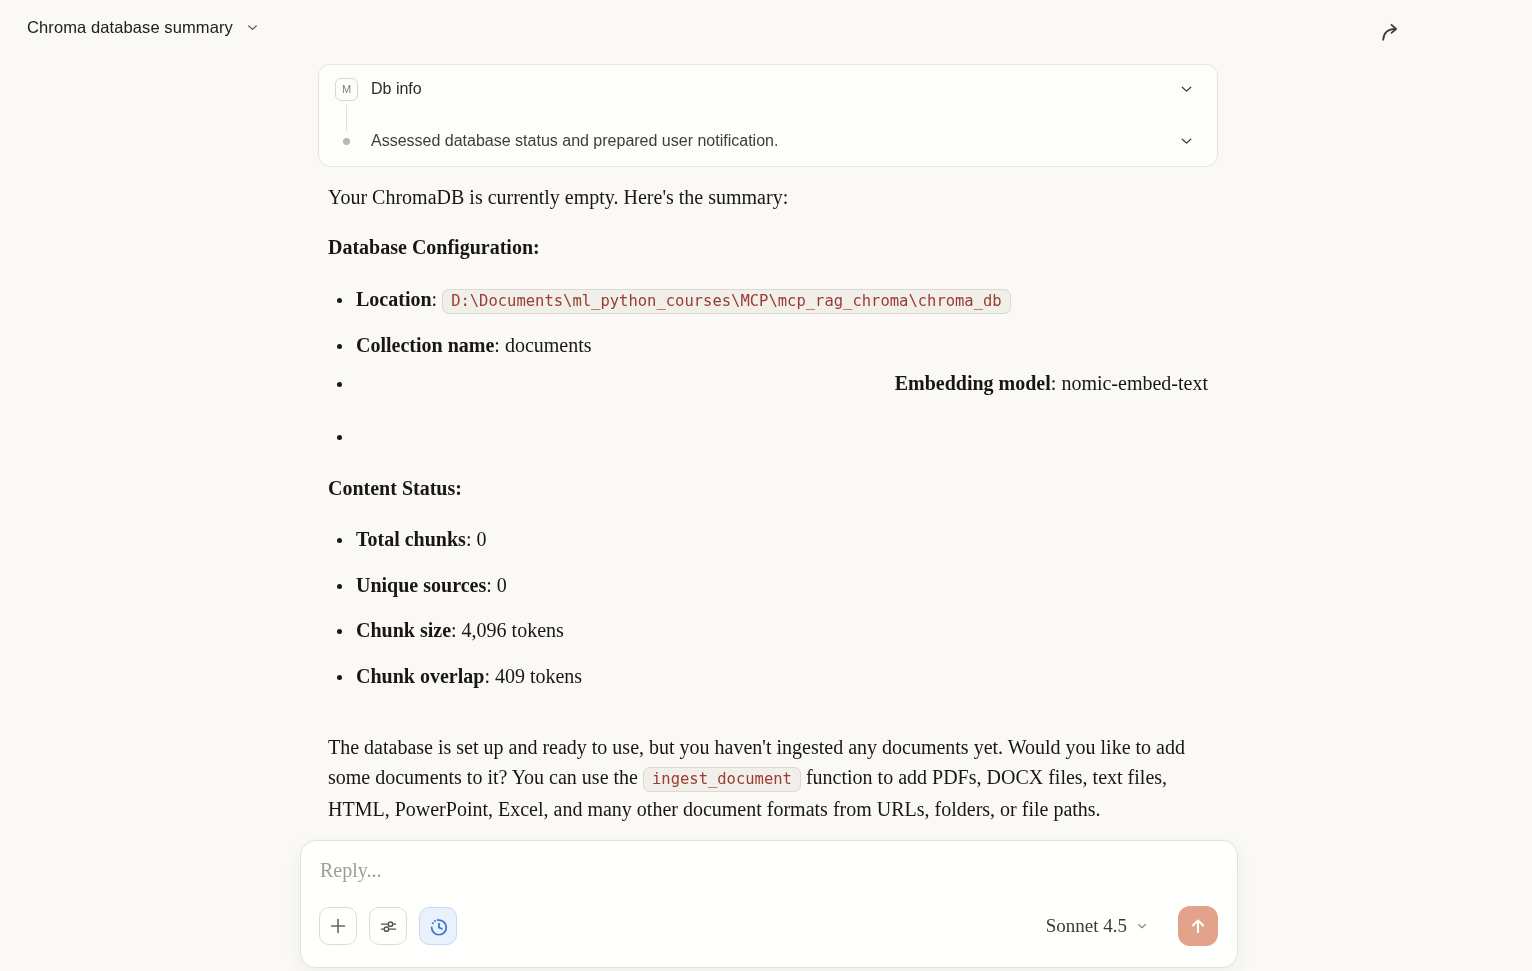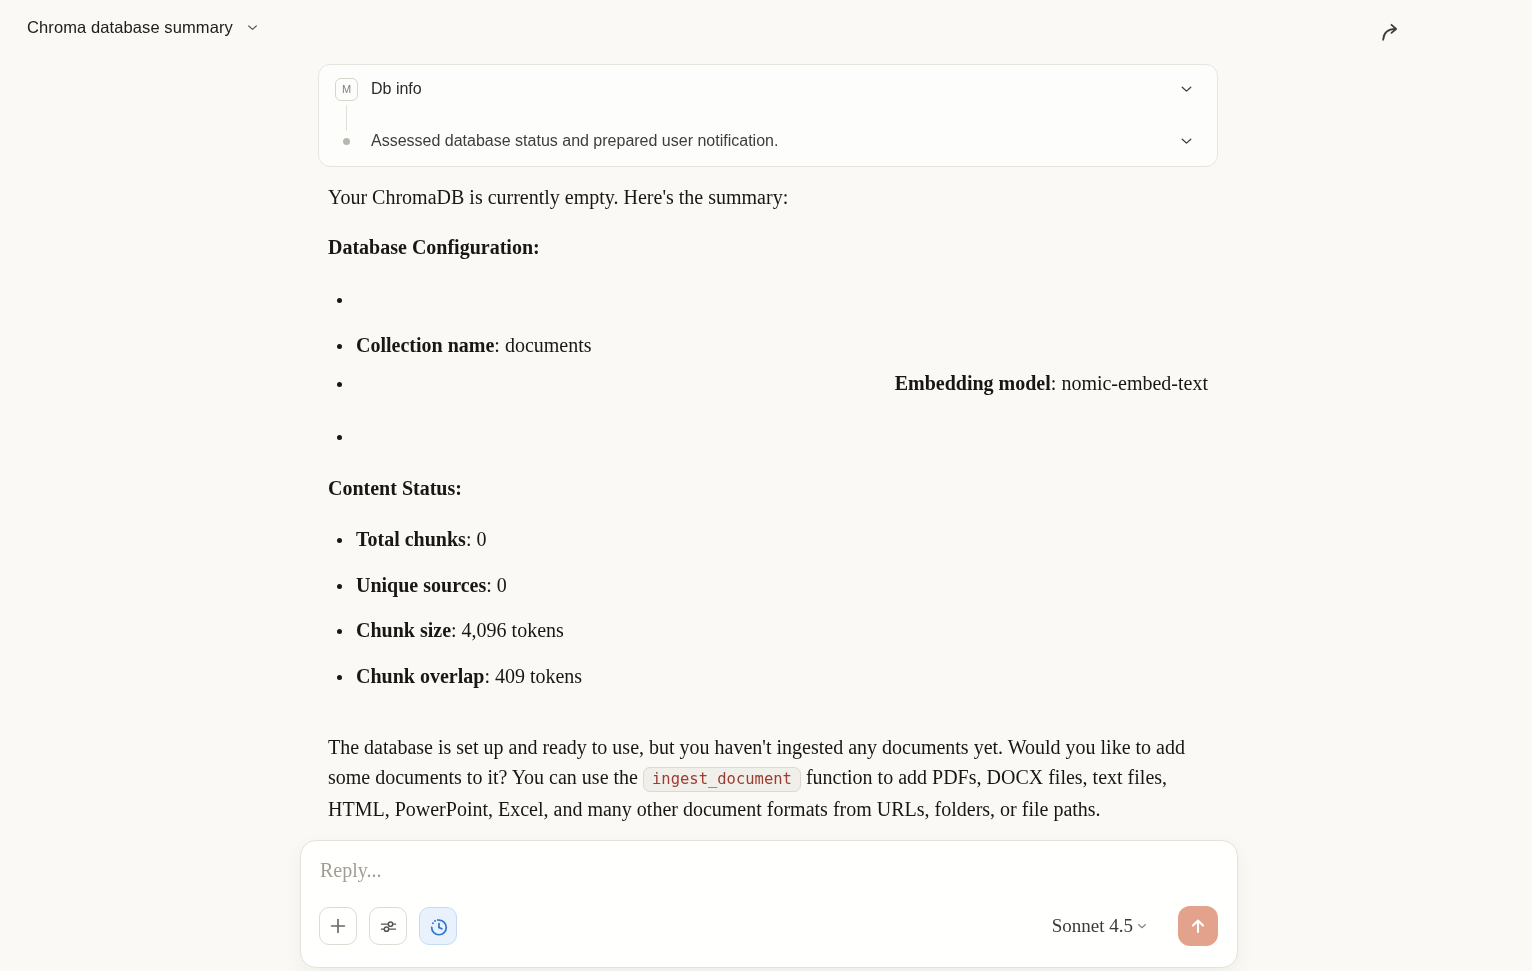--- a/index.html
+++ b/index.html
@@ -80,21 +80,21 @@
   .icon-btn {
     position:absolute; top:66px; width:38px; height:38px; border-radius:10px;
     background:#fffffd; border:1px solid #dedbd3;
     display:flex; align-items:center; justify-content:center; cursor:pointer;
   }
   .btn-plus { left:18px; }
   .btn-sliders { left:68px; }
   .btn-history { left:118px; background:#e8f1fc; border-color:#c5dcf4; }
   .model-select {
     position:absolute; right:88px; top:70px; height:30px;
-    display:flex; align-items:center; gap:2px; cursor:pointer;
+    display:flex; align-items:center; gap:8px; cursor:pointer;
   }
   .model-label { font-size:19px; color:#3b3a35; }
   .send-btn {
     position:absolute; right:19px; top:65px; width:40px; height:40px;
     border:none; border-radius:12px; background:#e3a28b;
     display:flex; align-items:center; justify-content:center; cursor:pointer;
   }
   svg { display:block; }
 </style>
 </head>
@@ -139,20 +139,21 @@
         </svg>
     </span>
   </div>
 </div>
 
 <div class="msg p-intro serif">Your ChromaDB is currently empty. Here's the summary:</div>
 <div class="msg h-config serif">Database Configuration:</div>
 
 <div class="li c0 serif">
   <span class="bullet"></span>
+  <span class="li-text"><b>Location</b><span>: </span><span class="code-chip">D:\Documents\ml_python_courses\MCP\mcp_rag_chroma\chroma_db</span></span>
 </div>
 <div class="li c1 serif">
   <span class="bullet"></span>
   <span class="li-text"><b>Collection name</b><span>: </span><span>documents</span></span>
 </div>
 <div class="li c2 serif">
   <span class="bullet"></span>
   <span class="li-text"><b>Embedding model</b><span>: </span><span>nomic-embed-text</span></span>
 </div>
 <div class="li c3 serif">

